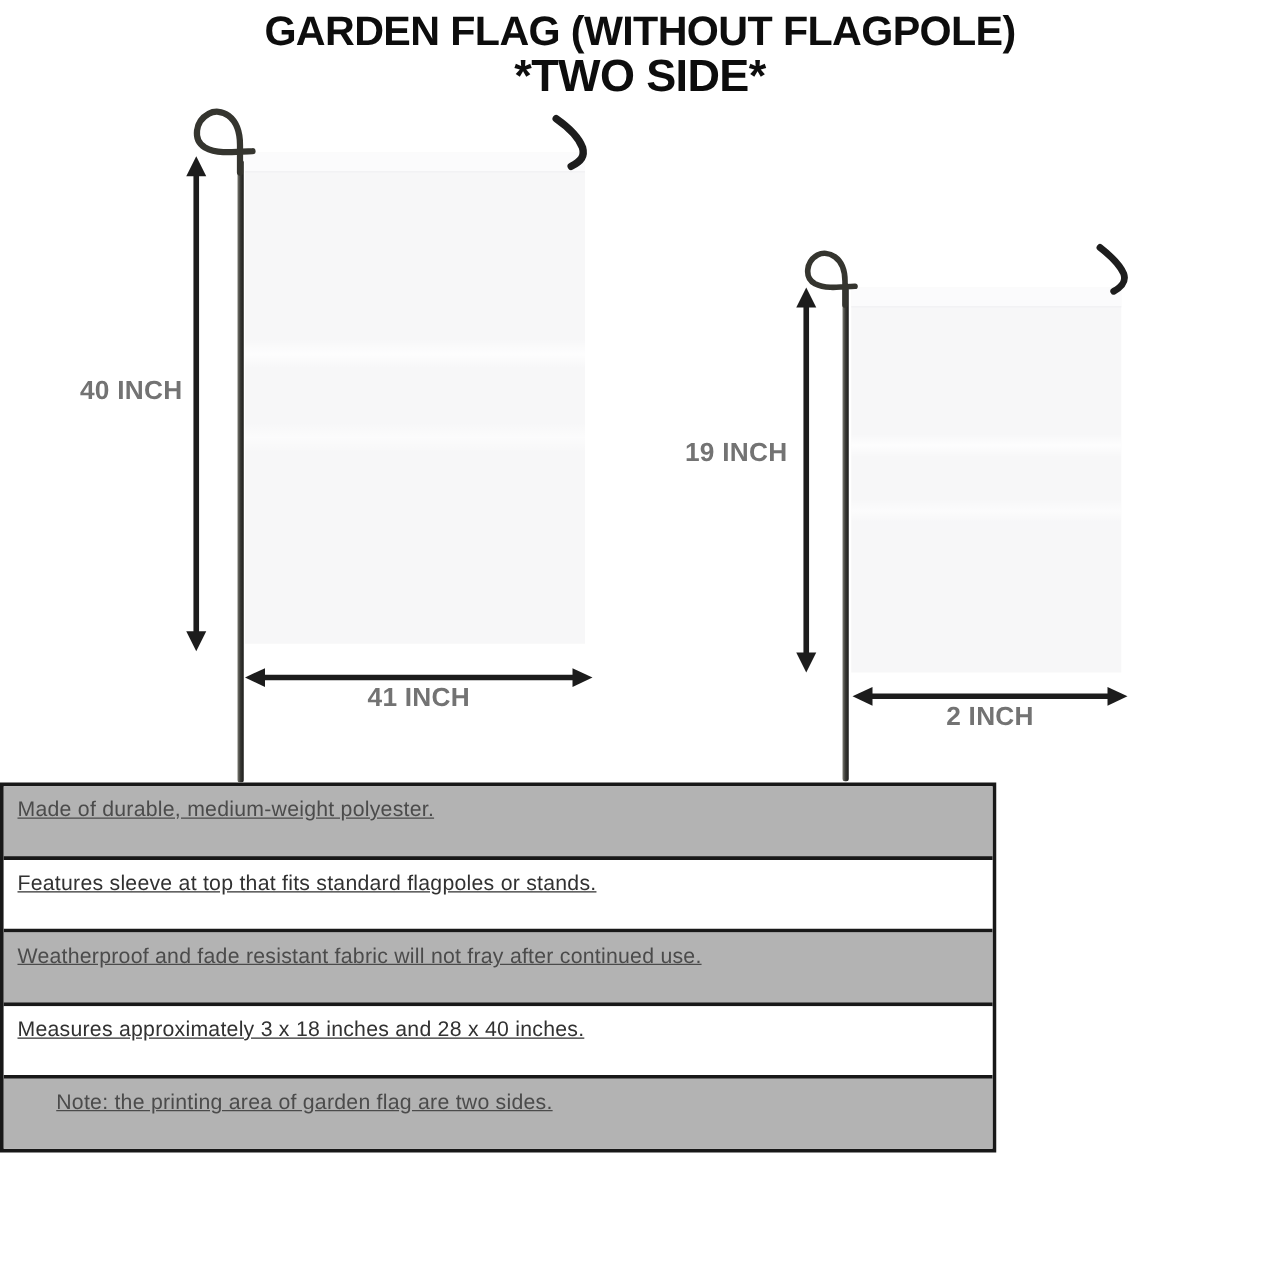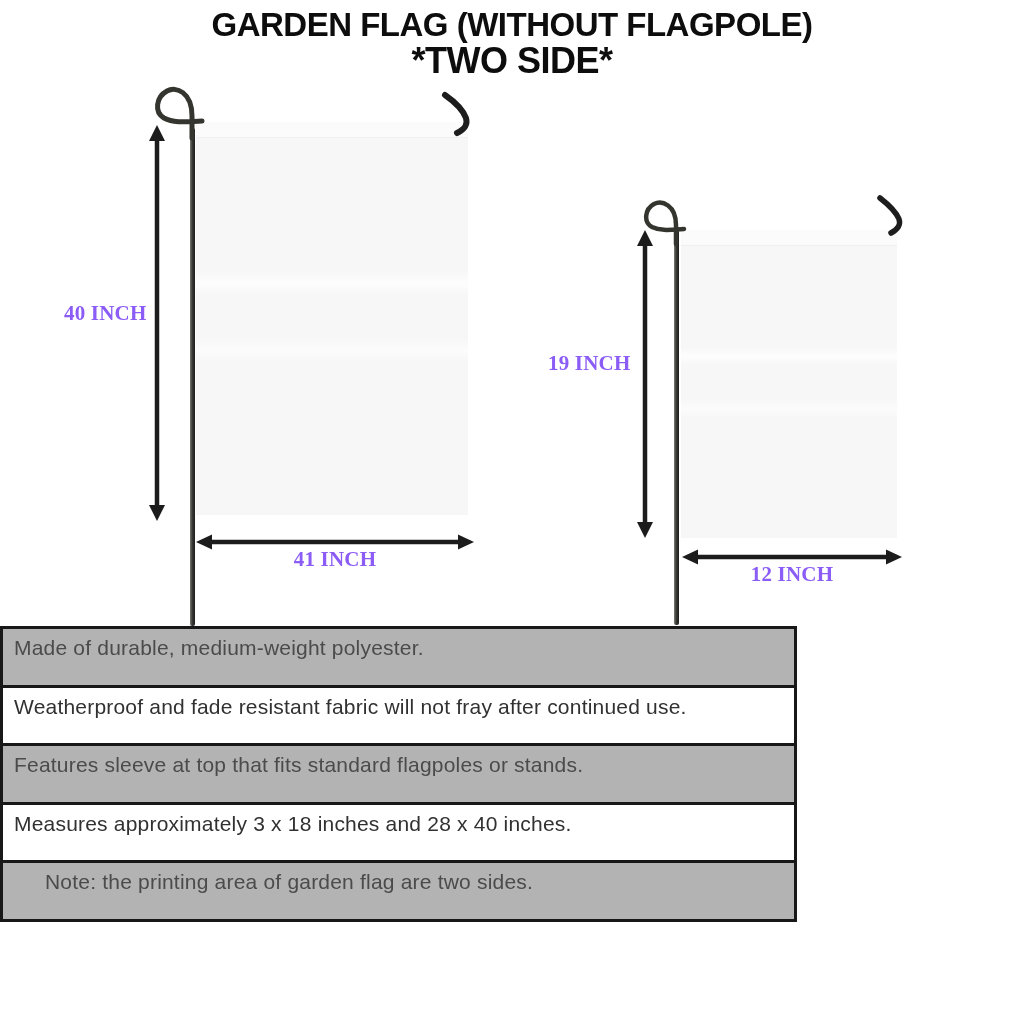--- a/index.html
+++ b/index.html
@@ -29,30 +29,30 @@
     background:
       linear-gradient(180deg, rgba(255,255,255,0) 38%, rgba(255,255,255,.8) 41%, rgba(255,255,255,0) 44%),
       linear-gradient(180deg, rgba(255,255,255,0) 55%, rgba(255,255,255,.6) 58%, rgba(255,255,255,0) 61%);
   }
   .flag-large { left:196px; top:122px; width:272px; height:393px; }
   .flag-small { left:681px; top:230px; width:216px; height:308px; }
 
   .hanger-svg { position:absolute; }
 
   
-  .dim-label { position:absolute; font-weight:700; font-size:21px; color:#8b5cf6;
-               letter-spacing:0.2px; white-space:nowrap;font-family:Liberation Serif, serif; }
+  .dim-label { position:absolute; font-weight:700; font-size:21px; color:#737373;
+               letter-spacing:0.2px; white-space:nowrap; }
   .dim-label.center { text-align:center; }
 
   
   .features { position:absolute; left:0; top:626px; width:797px; height:296px;
               border:3px solid #181818; display:flex; flex-direction:column;
               background:#ffffff; }
   .feature-row { flex:1; border-bottom:3px solid #181818; padding:6px 12px 0 11px;
-                 font-size:21px; letter-spacing:0.2px; line-height:26px; }
+                 font-size:17px; letter-spacing:0.2px; line-height:26px;text-decoration:underline; }
   .feature-row:last-child { border-bottom:none;padding-left:42px; }
   .feature-row:nth-child(odd)  { background:#b3b3b3; color:#4b4b4b; }
   .feature-row:nth-child(even) { background:#ffffff; color:#313131; }
 </style>
 </head>
 <body>
 
 <div id="stage">
 
   <div class="title">
@@ -101,23 +101,23 @@
     <polygon points="13,1 5,17 21,17" fill="#1c1c1c"></polygon>
     <polygon points="13,309 5,293 21,293" fill="#1c1c1c"></polygon>
   </svg>
   <div class="dim-label" style="left:548px;top:351px">19 INCH</div>
 
   <svg class="hanger-svg" style="left:681px;top:548px" width="222" height="18" viewBox="0 0 222 18">
     <line x1="13" y1="9" x2="209" y2="9" stroke="#1c1c1c" stroke-width="4.5"></line>
     <polygon points="1,9 17,1.5 17,16.5" fill="#1c1c1c"></polygon>
     <polygon points="221,9 205,1.5 205,16.5" fill="#1c1c1c"></polygon>
   </svg>
-  <div class="dim-label center" style="left:681px;top:562px;width:222px">12 INCH</div>
+  <div class="dim-label center" style="left:681px;top:562px;width:222px">2 INCH</div>
 
   <div class="features">
     <div class="feature-row">Made of durable, medium-weight polyester.</div>
+    <div class="feature-row">Features sleeve at top that fits standard flagpoles or stands.</div>
     <div class="feature-row">Weatherproof and fade resistant fabric will not fray after continued use.</div>
-    <div class="feature-row">Features sleeve at top that fits standard flagpoles or stands.</div>
     <div class="feature-row">Measures approximately 3 x 18 inches and 28 x 40 inches.</div>
     <div class="feature-row">Note: the printing area of garden flag are two sides.</div>
   </div>
 
 </div>
 
 </body></html>

